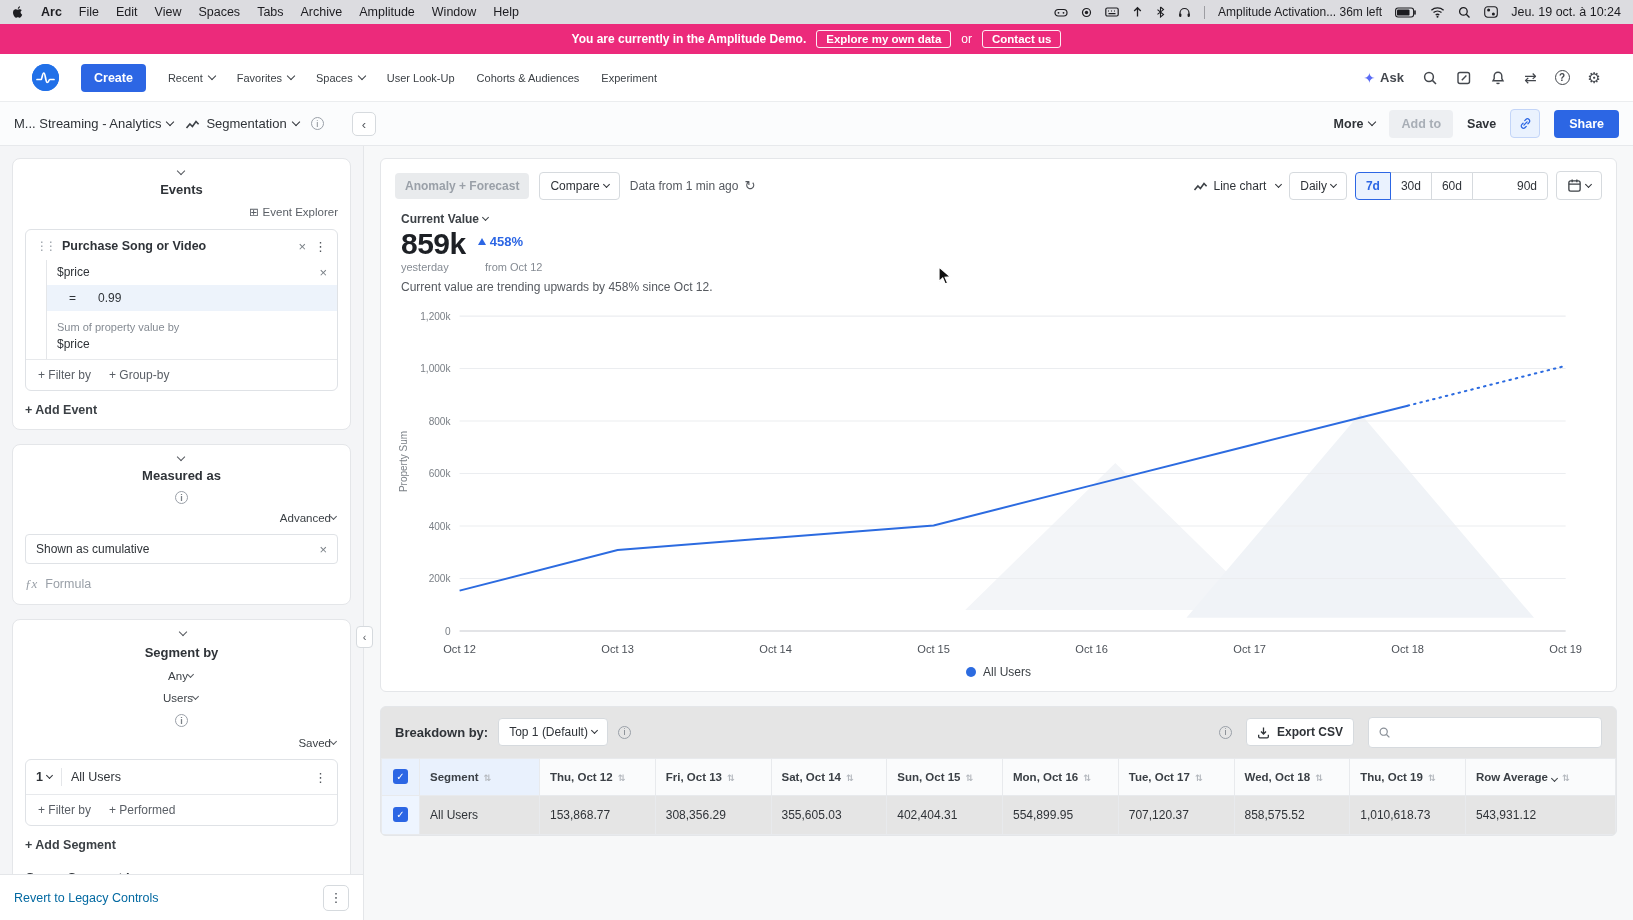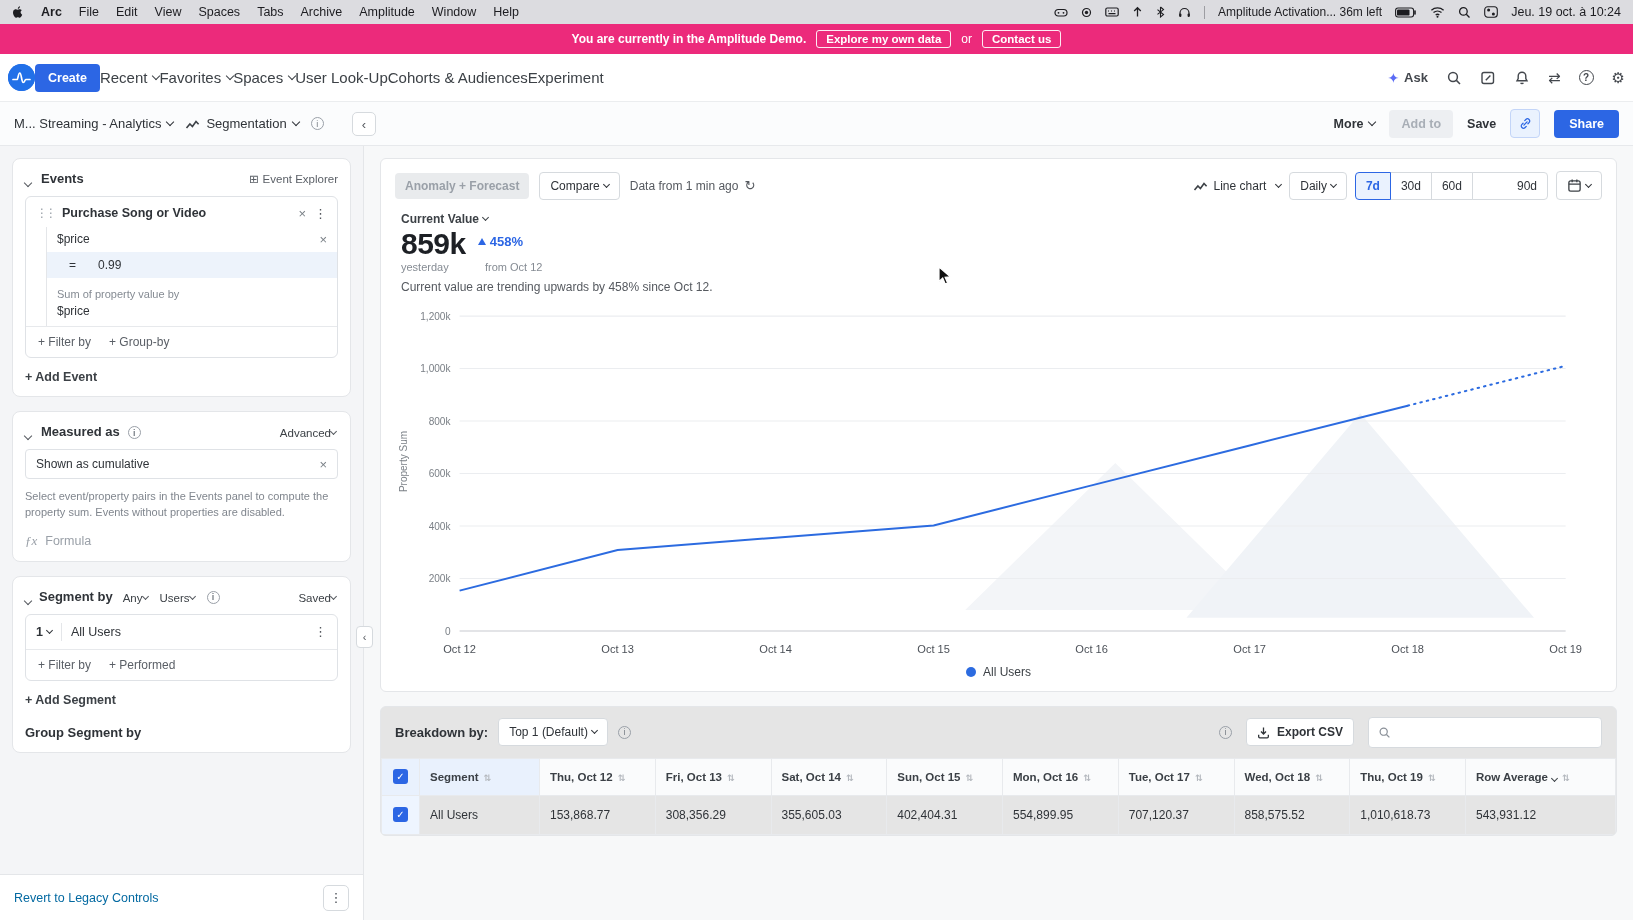--- a/index.html
+++ b/index.html
@@ -17,24 +17,24 @@
   .menubar .menu-item{cursor:default;}
   .menubar-right{margin-left:auto;display:flex;align-items:center;gap:13px;color:#1d1d21;}
   .mb-div{width:1px;height:13px;background:#9d9da2;}
 
   
   .banner{height:30px;background:#ec2a7b;display:flex;align-items:center;justify-content:center;gap:10px;color:#fff;font-size:12px;}
   .banner .msg{font-weight:700;}
   .banner-btn{border:1px solid rgba(255,255,255,.9);border-radius:3px;padding:2px 9px;font-size:11.5px;font-weight:600;background:transparent;color:#fff;cursor:pointer;font-family:inherit;}
 
   
-  .navbar{height:48px;background:#fff;display:flex;align-items:center;padding:0 8px;border-bottom:1px solid #ebedef;}
+  .navbar{height:48px;background:#fff;display:flex;align-items:center;padding:0 32px;gap:22px;border-bottom:1px solid #ebedef;}
   .logo{width:27px;height:27px;border-radius:50%;background:#2170e8;flex:none;}
   .create-btn{background:#2c66e4;color:#fff;border:none;border-radius:4px;padding:7px 13px;font-size:12.5px;font-weight:700;cursor:pointer;font-family:inherit;}
-  .nav-item{font-size:15px;color:#3c4146;font-weight:500;display:flex;align-items:center;cursor:pointer;}
+  .nav-item{font-size:11px;color:#3c4146;font-weight:500;display:flex;align-items:center;cursor:pointer;}
   .navbar-right{margin-left:auto;display:flex;align-items:center;gap:18px;color:#43474d;}
   .ask{display:flex;align-items:center;gap:5px;font-weight:600;font-size:13px;cursor:pointer;}
   .sparkle{color:#5b6cf5;font-size:14px;}
   .hicon{cursor:pointer;color:#43474d;display:flex;align-items:center;font-size:15px;}
   .help-circ{display:inline-flex;width:15px;height:15px;border:1.4px solid #43474d;border-radius:50%;align-items:center;justify-content:center;font-size:10px;font-weight:700;}
 
   
   .page-header{height:44px;background:#fbfcfd;border-bottom:1px solid #e7e9ec;display:flex;align-items:center;padding:0 14px;position:relative;gap:12px;}
   .ph-title{font-size:13px;font-weight:500;color:#2f3338;display:flex;align-items:center;cursor:pointer;}
   .collapse-btn{position:absolute;left:352px;top:10px;width:24px;height:24px;border:1px solid #d6dade;border-radius:5px;background:#fff;display:flex;align-items:center;justify-content:center;color:#55595f;font-size:13px;cursor:pointer;}
@@ -42,21 +42,21 @@
   .btn-disabled{background:#edeff2;color:#a8aeb6;border:none;border-radius:4px;padding:7px 12px;font-size:12.5px;font-weight:600;font-family:inherit;}
   .btn-plain{background:none;border:none;font-size:12.5px;font-weight:600;color:#2f3338;cursor:pointer;font-family:inherit;display:flex;align-items:center;}
   .btn-primary{background:#2c66e4;color:#fff;border:none;border-radius:4px;padding:7px 15px;font-size:12.5px;font-weight:700;cursor:pointer;font-family:inherit;}
   .btn-icon-link{width:30px;height:29px;border:1px solid #c3d5f8;background:#eaf2fe;border-radius:4px;display:flex;align-items:center;justify-content:center;color:#2c66e4;cursor:pointer;}
 
   
   .content{display:flex;height:774px;position:relative;}
   .sidebar{width:364px;background:#f4f5f7;border-right:1px solid #e4e6e9;display:flex;flex-direction:column;flex:none;}
   .sidebar-scroll{flex:1;overflow:hidden;padding:12px 12px 0;}
   .panel{background:#fff;border:1px solid #e4e6e9;border-radius:8px;padding:12px;margin-bottom:14px;}
-  .panel-header{display:flex;align-items:flex-end;font-size:13px;font-weight:700;color:#2f3338;gap:8px;}
+  .panel-header{display:flex;align-items:center;font-size:13px;font-weight:700;color:#2f3338;gap:8px;flex-direction:column;}
   .panel-header .chev{margin-left:0;margin-right:2px;color:#55595f;}
   .small-link{font-size:11.5px;color:#5a5f66;font-weight:500;display:flex;align-items:center;gap:4px;cursor:pointer;}
   .mini-dd{font-size:11.5px;color:#3c4146;font-weight:500;display:flex;align-items:center;cursor:pointer;}
 
   .event-card{border:1px solid #dfe2e6;border-radius:6px;margin-top:10px;overflow:hidden;}
   .event-head{display:flex;align-items:center;gap:8px;padding:9px 10px 7px;}
   .drag{letter-spacing:-3px;color:#9aa0a8;font-size:12px;cursor:grab;}
   .event-name{font-size:12.5px;font-weight:600;flex:1;cursor:pointer;}
   .x{color:#7a8087;font-size:13px;cursor:pointer;line-height:1;}
   .kebab{color:#55595f;font-size:13px;cursor:pointer;line-height:1;}
@@ -376,21 +376,20 @@
           <span class="info-i">i</span>
           <span class="mini-dd ml-auto">
               <span>Advanced</span>
               <i class="chev sm"></i>
             </span>
         </div>
         <div class="cumulative-chip">
           <span>Shown as cumulative</span>
           <span class="x ml-auto">×</span>
         </div>
-        <div class="help-text">Select event/property pairs in the Events panel to compute the property sum. Events without properties are disabled.</div>
         <div class="formula-row">
           <span class="fx">ƒx</span>
           <span>Formula</span>
         </div>
       </div>
 
       <div class="panel">
         <div class="panel-header" style="gap:10px;">
           <i class="chev" style="margin-right:-2px;"></i>
           <span>Segment by</span>

